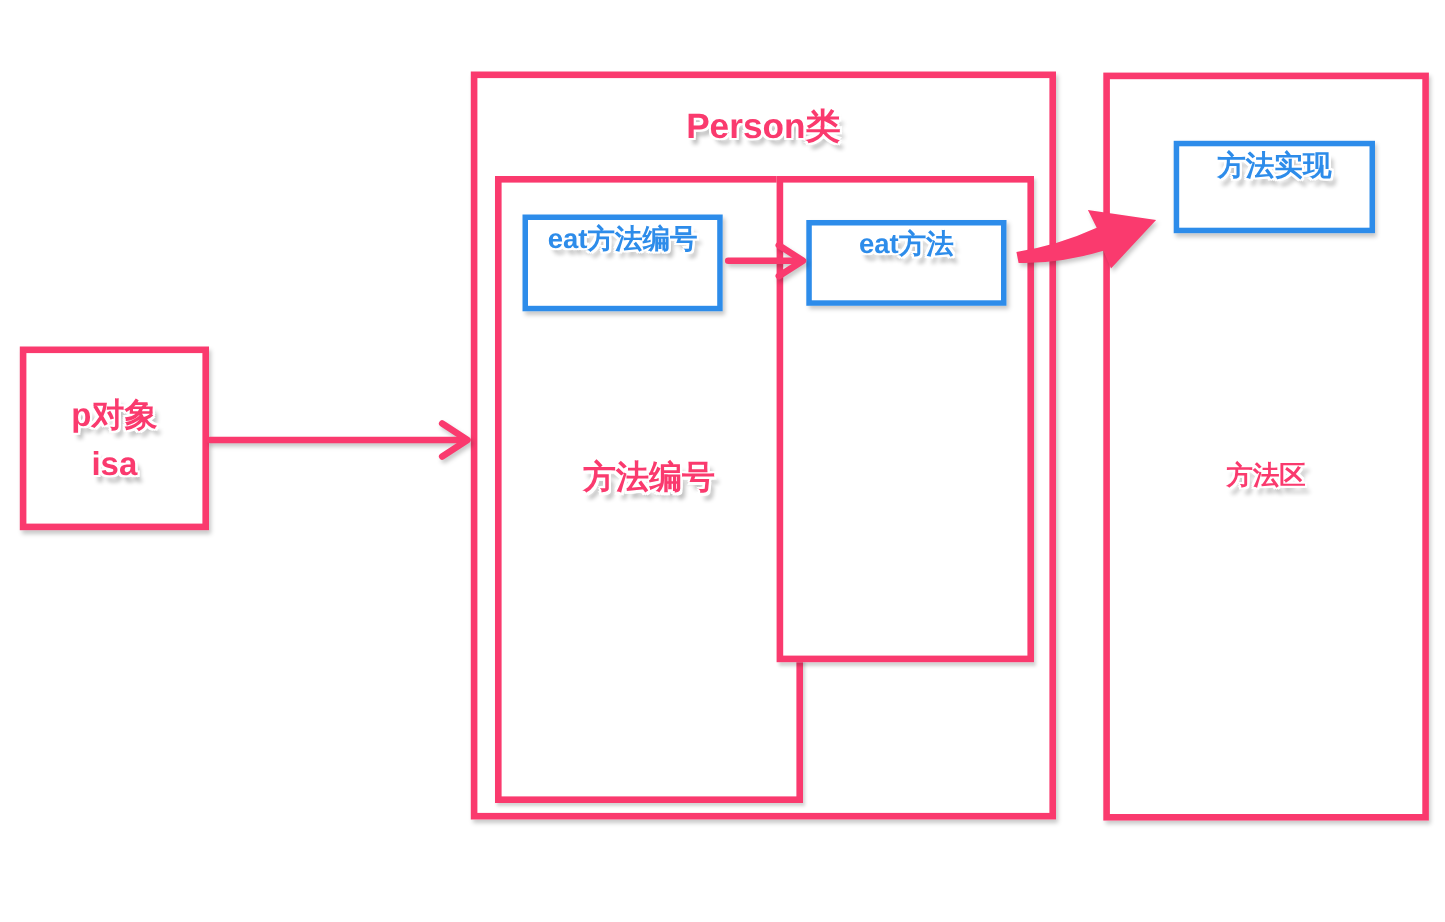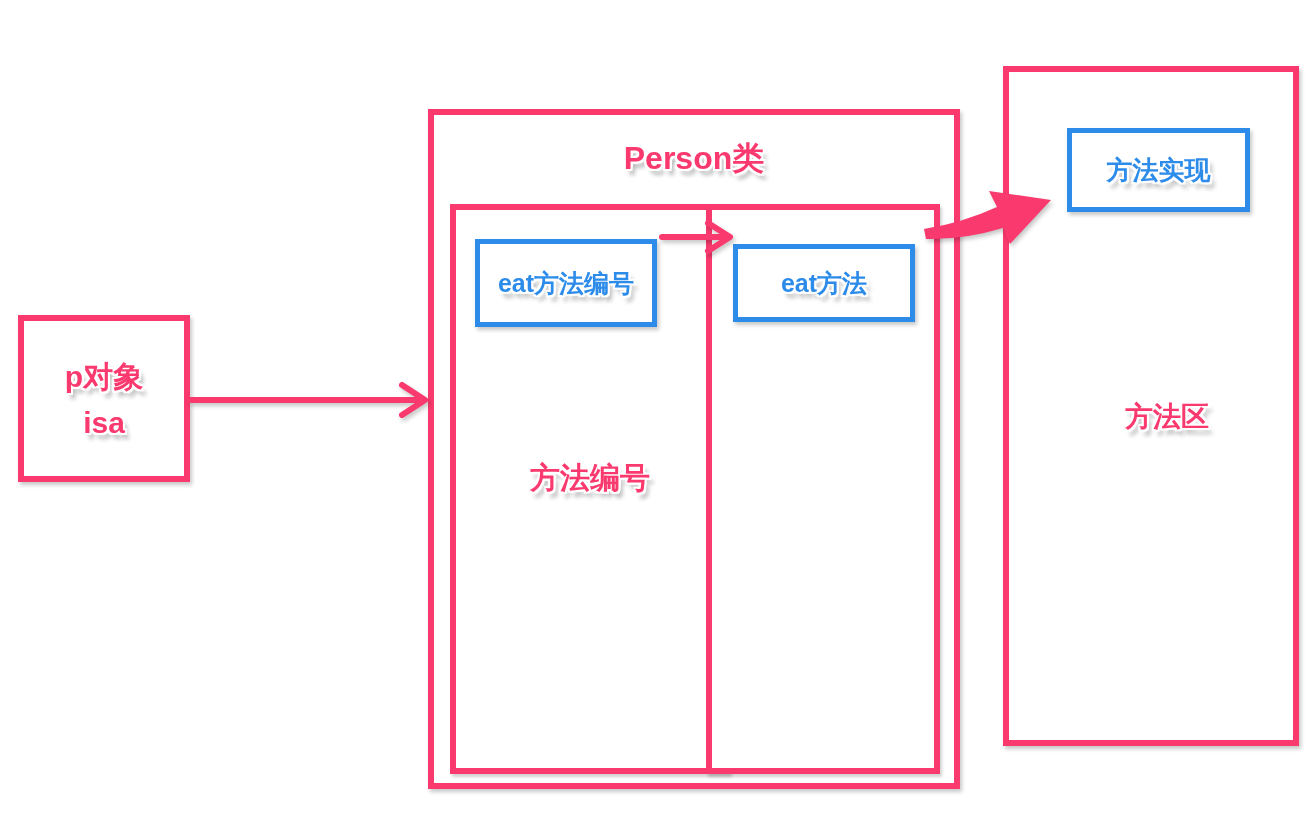--- a/index.html
+++ b/index.html
@@ -19,21 +19,20 @@
     background: #ffffff;
     box-shadow: 2px 3px 4px rgba(0,0,0,0.22);
   }
   .bluebox {
     position: absolute;
     box-sizing: border-box;
     border: 5px solid #2D8CEA;
     background: #ffffff;
     box-shadow: 2px 3px 4px rgba(0,0,0,0.22);
     display: flex;
-    align-items: center;
     justify-content: center;
   }
   .pink-text { color: #FA3A6E; }
   .blue-text { color: #2D8CEA; }
   .outlined {
     text-shadow:
       -2px -2px 0 #fff, 0 -2px 0 #fff, 2px -2px 0 #fff,
       -2px  0   0 #fff, 2px  0   0 #fff,
       -2px  2px 0 #fff, 0  2px 0 #fff, 2px 2px 0 #fff,
       4px 6px 4px rgba(0,0,0,0.30);
@@ -68,42 +67,42 @@
 
 <div class="canvas">
 
   <div class="pinkbox" style="left:18px; top:315px; width:172px; height:167px;">
     <div class="obj-stack">
       <span class="pink-text outlined">p对象</span>
       <span class="pink-text outlined">isa</span>
     </div>
   </div>
 
-  <div class="pinkbox" style="left:428px; top:65px; width:532px; height:680px;margin-top:44px;">
+  <div class="pinkbox" style="left:428px; top:65px; width:532px; height:680px;">
     <div class="center-label pink-text outlined" style="top:22px; font-size:32px;">Person类</div>
 
     <div class="pinkbox" style="left:16px; top:89px; width:280px; height:570px; box-shadow:2px 3px 3px rgba(0,0,0,0.18);">
       <div class="bluebox" style="left:19px; top:29px; width:182px; height:88px;">
         <span class="blue-text outlined" style="font-size:25px;">eat方法编号</span>
       </div>
       <div class="center-label pink-text outlined" style="top:248px; font-size:30px;">方法编号</div>
     </div>
 
-    <div class="pinkbox" style="left:272px; top:89px; width:234px; height:570px; box-shadow:2px 3px 3px rgba(0,0,0,0.18);">
+    <div class="pinkbox" style="left:272px; top:89px; width:234px; height:442px; box-shadow:2px 3px 3px rgba(0,0,0,0.18);">
       <div class="bluebox" style="left:21px; top:34px; width:182px; height:78px;">
         <span class="blue-text outlined" style="font-size:25px;">eat方法</span>
       </div>
     </div>
   </div>
 
   <div class="pinkbox" style="left:1003px; top:66px; width:296px; height:680px;">
     <div class="bluebox" style="left:58px; top:56px; width:183px; height:84px;">
       <span class="blue-text outlined" style="font-size:26px;">方法实现</span>
     </div>
-    <div class="center-label pink-text outlined" style="top:326px; font-size:28px;padding-left:16px;">方法区</div>
+    <div class="center-label pink-text outlined" style="top:344px; font-size:24px;">方法区</div>
   </div>
 
   <svg class="arrows" viewBox="0 0 1314 838" xmlns="http://www.w3.org/2000/svg">
 
     <g>
       <line x1="191" y1="400" x2="422" y2="400" stroke="#FA3A6E" stroke-width="6" stroke-linecap="round"></line>
       <polyline points="402,385 425,400 402,415" fill="none" stroke="#FA3A6E" stroke-width="6" stroke-linecap="round" stroke-linejoin="round"></polyline>
     </g>
 
     <g>

